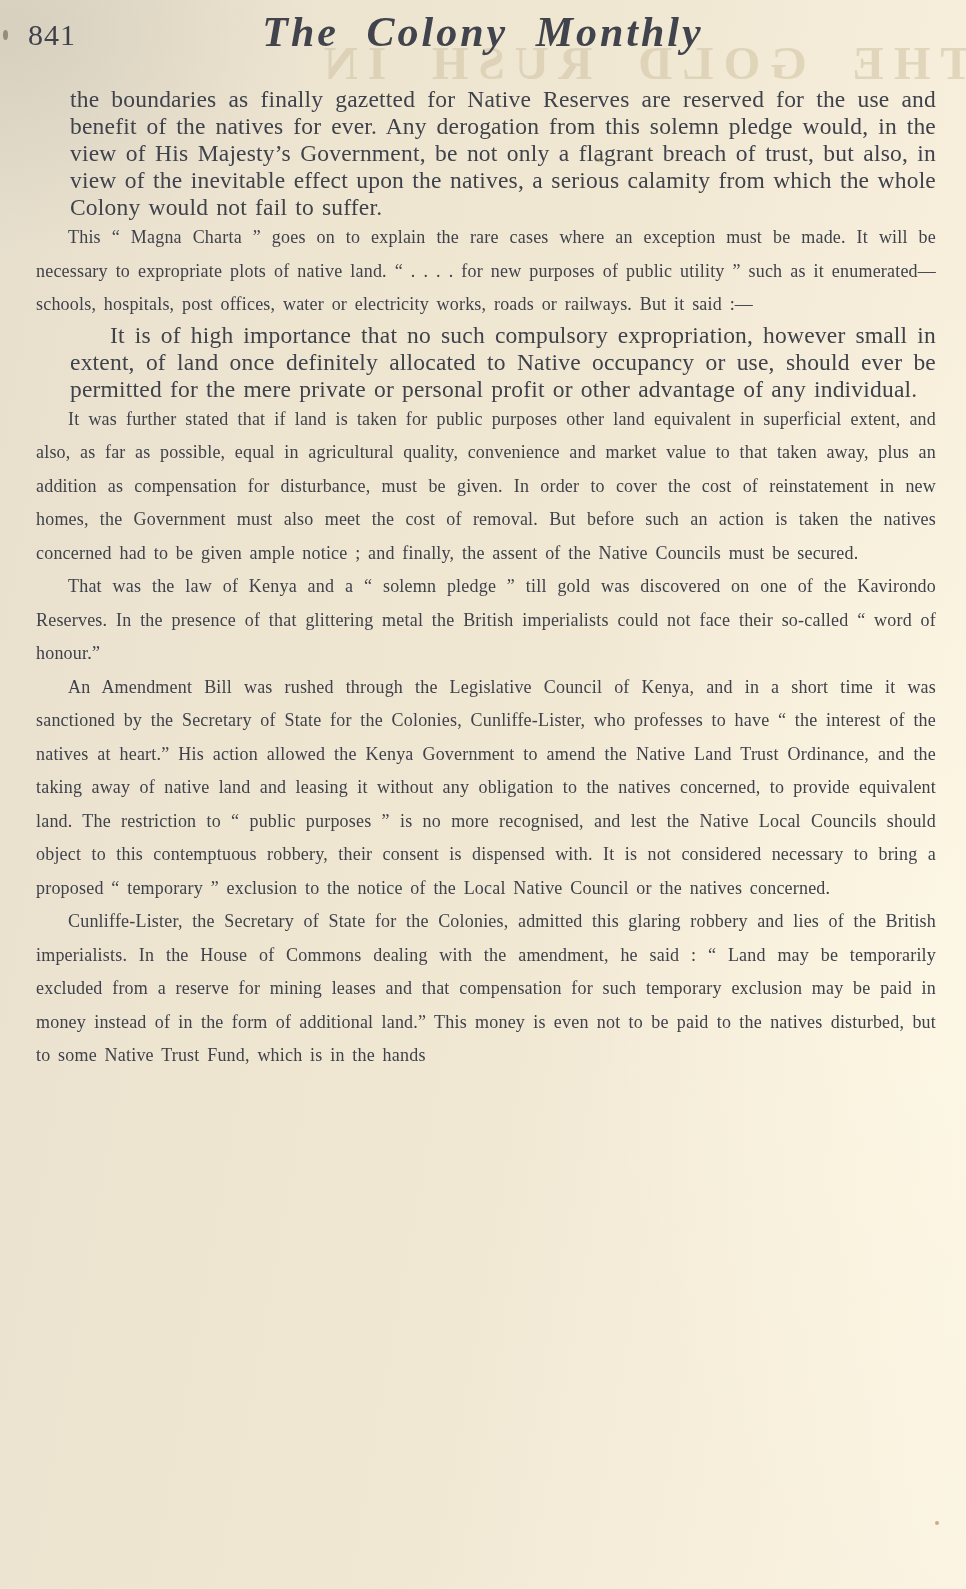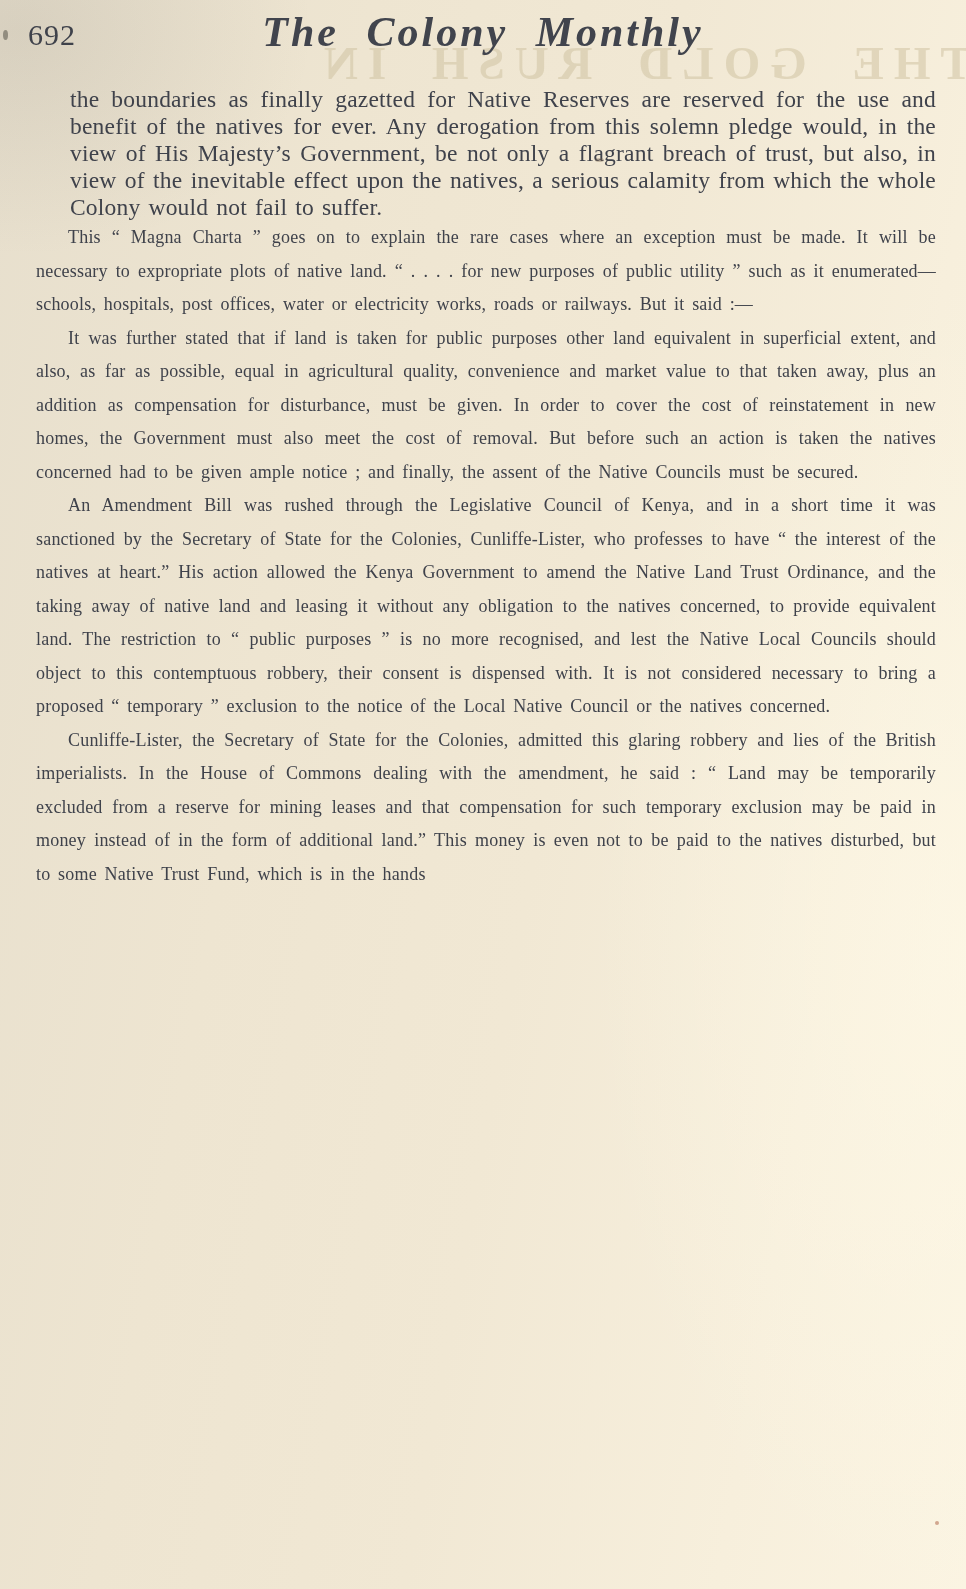--- a/index.html
+++ b/index.html
@@ -79,28 +79,30 @@
   .speck.s3 { left: 935px; top: 1521px; width: 4px; height: 4px; background: rgba(170,90,60,0.5); }
 </style>
 </head>
 <body>
 
 <div class="scan">
 
   <div class="ghost">THE GOLD RUSH IN</div>
 
   <header>
-    <span class="pagenum">692</span>
+    <span class="pagenum">841</span>
     <h1 class="title">The Colony Monthly</h1>
   </header>
 
   <main>
     <p class="quote">the boundaries as finally gazetted for Native Reserves are reserved for the use and benefit of the natives for ever.  Any derogation from this solemn pledge would, in the view of His Majesty’s Government, be not only a flagrant breach of trust, but also, in view of the inevitable effect upon the natives, a serious calamity from which the whole Colony would not fail to suffer.</p>
     <p class="para">This “ Magna Charta ” goes on to explain the rare cases where an exception must be made.  It will be necessary to expropriate plots of native land.  “ . . . . for new purposes of public utility ” such as it enumerated—schools, hospitals, post offices, water or electricity works, roads or railways.  But it said :—</p>
+    <p class="quote first-indent">It is of high importance that no such compulsory expropriation, however small in extent, of land once definitely allocated to Native occupancy or use, should ever be permitted for the mere private or personal profit or other advantage of any individual.</p>
     <p class="para">It was further stated that if land is taken for public purposes other land equivalent in superficial extent, and also, as far as possible, equal in agricultural quality, convenience and market value to that taken away, plus an addition as compensation for disturbance, must be given.  In order to cover the cost of reinstatement in new homes, the Government must also meet the cost of removal.  But before such an action is taken the natives concerned had to be given ample notice ;  and finally, the assent of the Native Councils must be secured.</p>
+    <p class="para">That was the law of Kenya and a “ solemn pledge ” till gold was discovered on one of the Kavirondo Reserves.  In the presence of that glittering metal the British imperialists could not face their so-called “ word of honour.”</p>
     <p class="para">An Amendment Bill was rushed through the Legislative Council of Kenya, and in a short time it was sanctioned by the Secretary of State for the Colonies, Cunliffe-Lister, who professes to have “ the interest of the natives at heart.”  His action allowed the Kenya Government to amend the Native Land Trust Ordinance, and the taking away of native land and leasing it without any obligation to the natives concerned, to provide equivalent land.  The restriction to “ public purposes ” is no more recognised, and lest the Native Local Councils should object to this contemptuous robbery, their consent is dispensed with.  It is not considered necessary to bring a proposed “ temporary ” exclusion to the notice of the Local Native Council or the natives concerned.</p>
     <p class="para">Cunliffe-Lister, the Secretary of State for the Colonies, admitted this glaring robbery and lies of the British imperialists.  In the House of Commons dealing with the amendment, he said :  “ Land may be temporarily excluded from a reserve for mining leases and that compensation for such temporary exclusion may be paid in money instead of in the form of additional land.”  This money is even not to be paid to the natives disturbed, but to some Native Trust Fund, which is in the hands</p>
   </main>
 
   <span class="speck s1"></span>
   <span class="speck s2"></span>
   <span class="speck s3"></span>
 
 </div>
 

